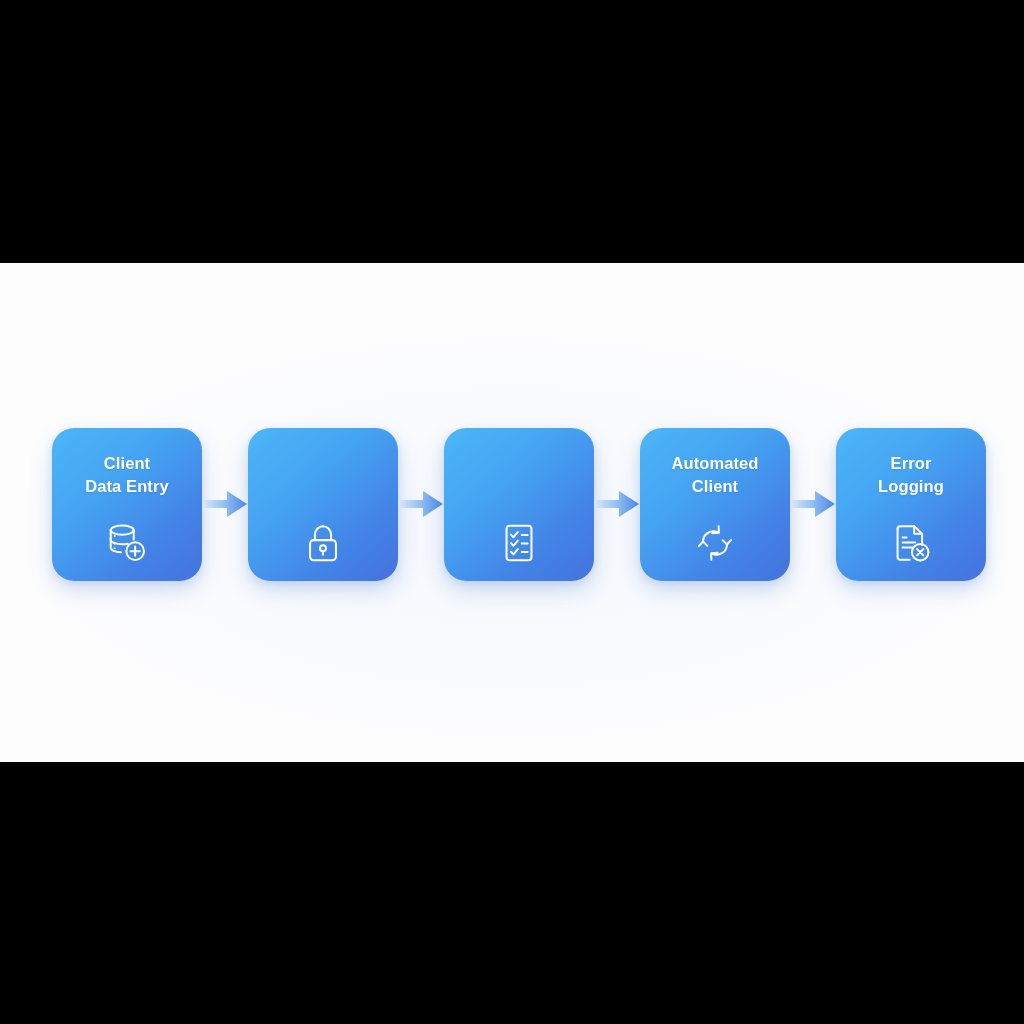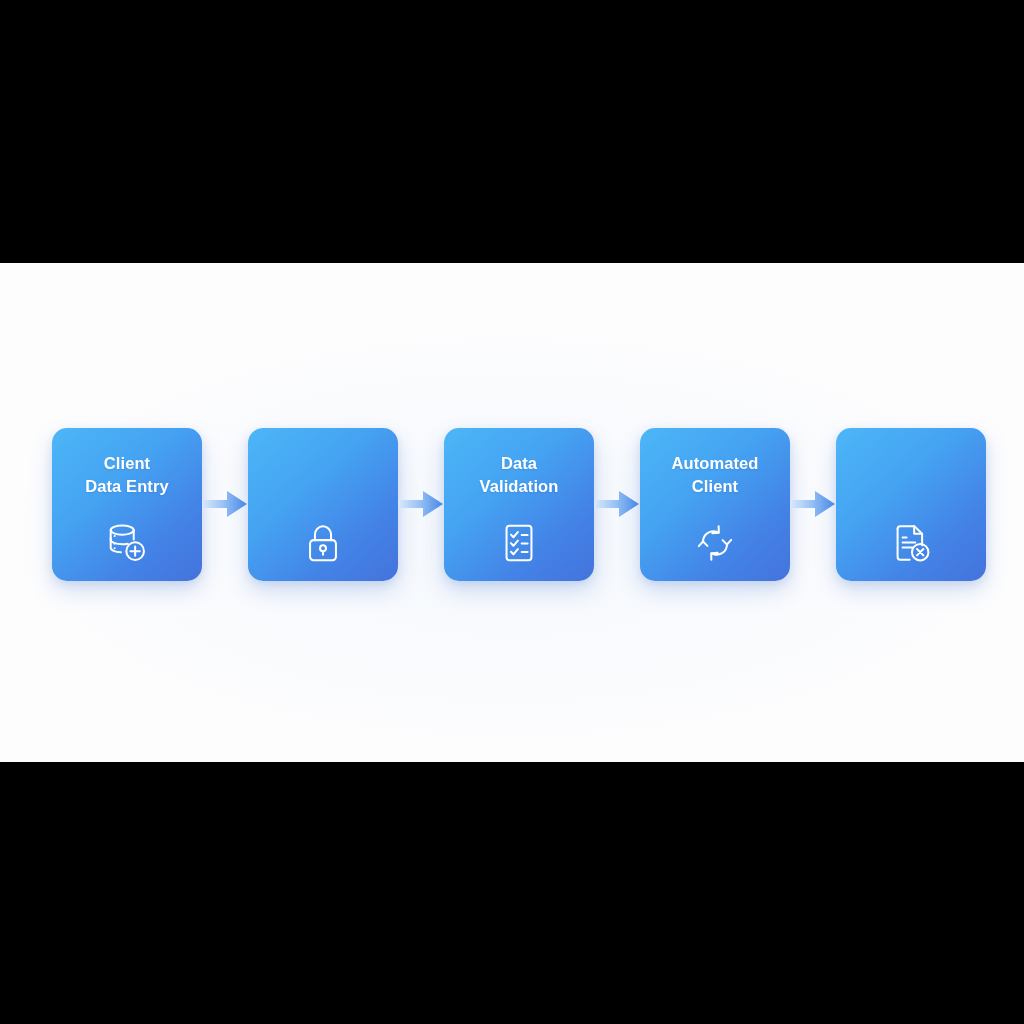--- a/index.html
+++ b/index.html
@@ -50,21 +50,21 @@
     height: 160px;
     display: flex;
     align-items: center;
   }
 
   .node {
     position: relative;
     width: 150px;
     height: 153px;
     flex: 0 0 150px;
-    border-radius: 15px;
+    border-radius: 22px;
     background: linear-gradient(138deg, #4cb6f7 0%, #45a3f2 38%, #4382e6 74%, #4473dc 100%);
     box-shadow:
       0 10px 22px rgba(70,120,205,0.22),
       0 3px 8px rgba(70,120,205,0.14);
     display: flex;
     flex-direction: column;
     align-items: center;
     justify-content: flex-start;
     padding-top: 24px;
     box-sizing: border-box;
@@ -175,22 +175,20 @@
               <stop offset="0%" stop-color="#dbe9fb"></stop>
               <stop offset="45%" stop-color="#9cc4f4"></stop>
               <stop offset="100%" stop-color="#4a8bea"></stop>
             </linearGradient>
           </defs>
           <path d="M0 12 H25 V3 L45 16 L25 29 V20 H0 Z" fill="url(#ag2)"></path>
         </svg>
       </div>
 
       <div class="node">
-        <div class="node-label">Data
-Validation</div>
         <div class="node-icon">
           <svg viewBox="0 0 48 48" fill="none" stroke="#ffffff" stroke-width="2.1" stroke-linecap="round" stroke-linejoin="round">
             <rect x="11" y="6" width="26" height="36" rx="3.2"></rect>
             <path d="M15.6 15.3 l2.6 2.7 l4.6 -5.4"></path>
             <path d="M26.8 15.6 h6.2"></path>
             <path d="M15.6 24.2 l2.6 2.7 l4.6 -5.4"></path>
             <path d="M26.8 24.5 h6.2"></path>
             <path d="M15.6 33.1 l2.6 2.7 l4.6 -5.4"></path>
             <path d="M26.8 33.4 h6.2"></path>
           </svg>
@@ -232,20 +230,22 @@
               <stop offset="0%" stop-color="#dbe9fb"></stop>
               <stop offset="45%" stop-color="#9cc4f4"></stop>
               <stop offset="100%" stop-color="#4a8bea"></stop>
             </linearGradient>
           </defs>
           <path d="M0 12 H25 V3 L45 16 L25 29 V20 H0 Z" fill="url(#ag4)"></path>
         </svg>
       </div>
 
       <div class="node">
+        <div class="node-label">Error
+Logging</div>
         <div class="node-icon">
           <svg viewBox="0 0 48 48" fill="none" stroke="#ffffff" stroke-width="2.1" stroke-linecap="round" stroke-linejoin="round">
             <path d="M10 9.2 a2.8 2.8 0 0 1 2.8 -2.8 H27.5 L35.6 14.4 V26.4"></path>
             <path d="M10 9.2 V38.6 a2.8 2.8 0 0 0 2.8 2.8 H22.6"></path>
             <path d="M27.3 6.6 V14.3 H35.3"></path>
             <path d="M15.2 18.2 h4.2"></path>
             <path d="M15.2 23.6 h13.2"></path>
             <path d="M15.2 28.8 h10.4"></path>
             <circle cx="33.6" cy="33.6" r="8.6"></circle>
             <path d="M30.3 30.3 l6.6 6.6 M36.9 30.3 l-6.6 6.6"></path>

